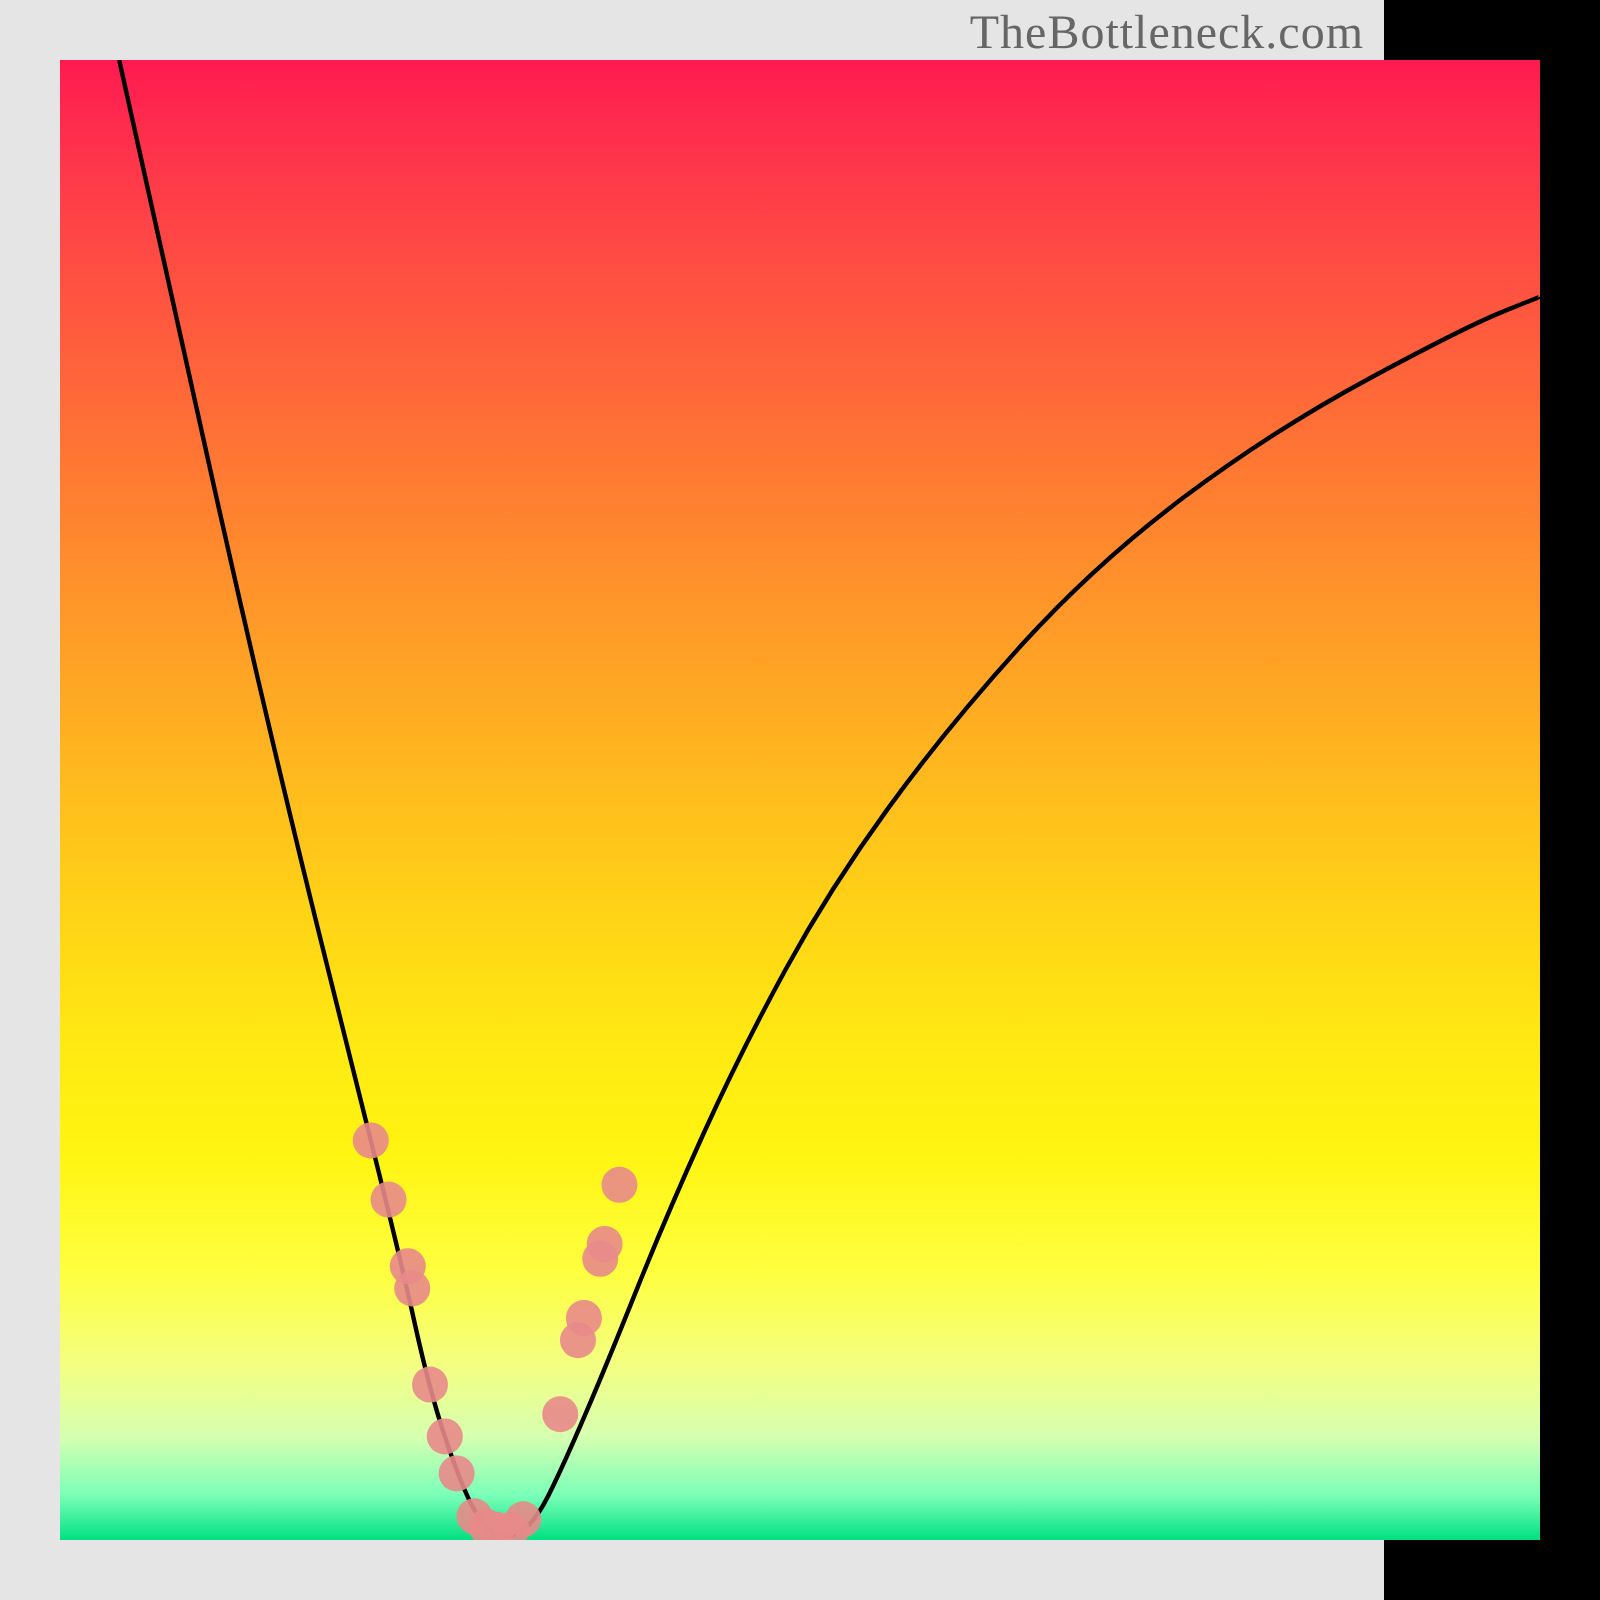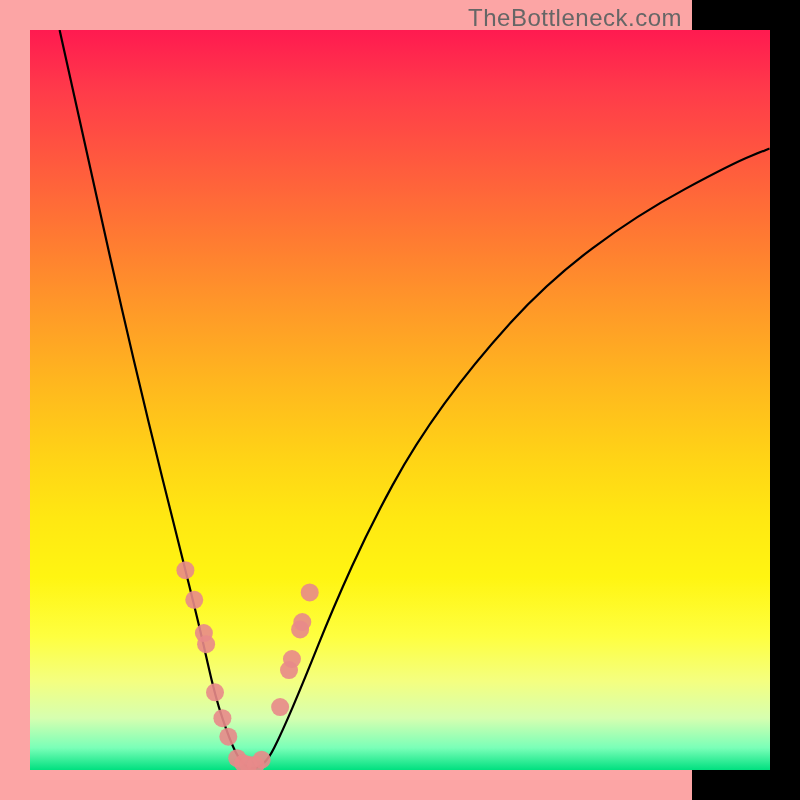--- a/index.html
+++ b/index.html
@@ -8,21 +8,22 @@
     width: 800px;
     height: 800px;
     background: #000;
     overflow: hidden;
     font-family: Arial, Helvetica, sans-serif;
   }
   .frame {
     position: relative;
     width: 692px;
     height: 800px;
-    background: #fca5a5;
+    background: #e5e5e5;
+    font-family: Liberation Serif, serif;
   }
   .watermark {
     position: absolute;
     top: 4px;
     right: 10px;
     color: #666;
     font-size: 24px;
     font-weight: 500;
     letter-spacing: 0.5px;
     z-index: 10;

